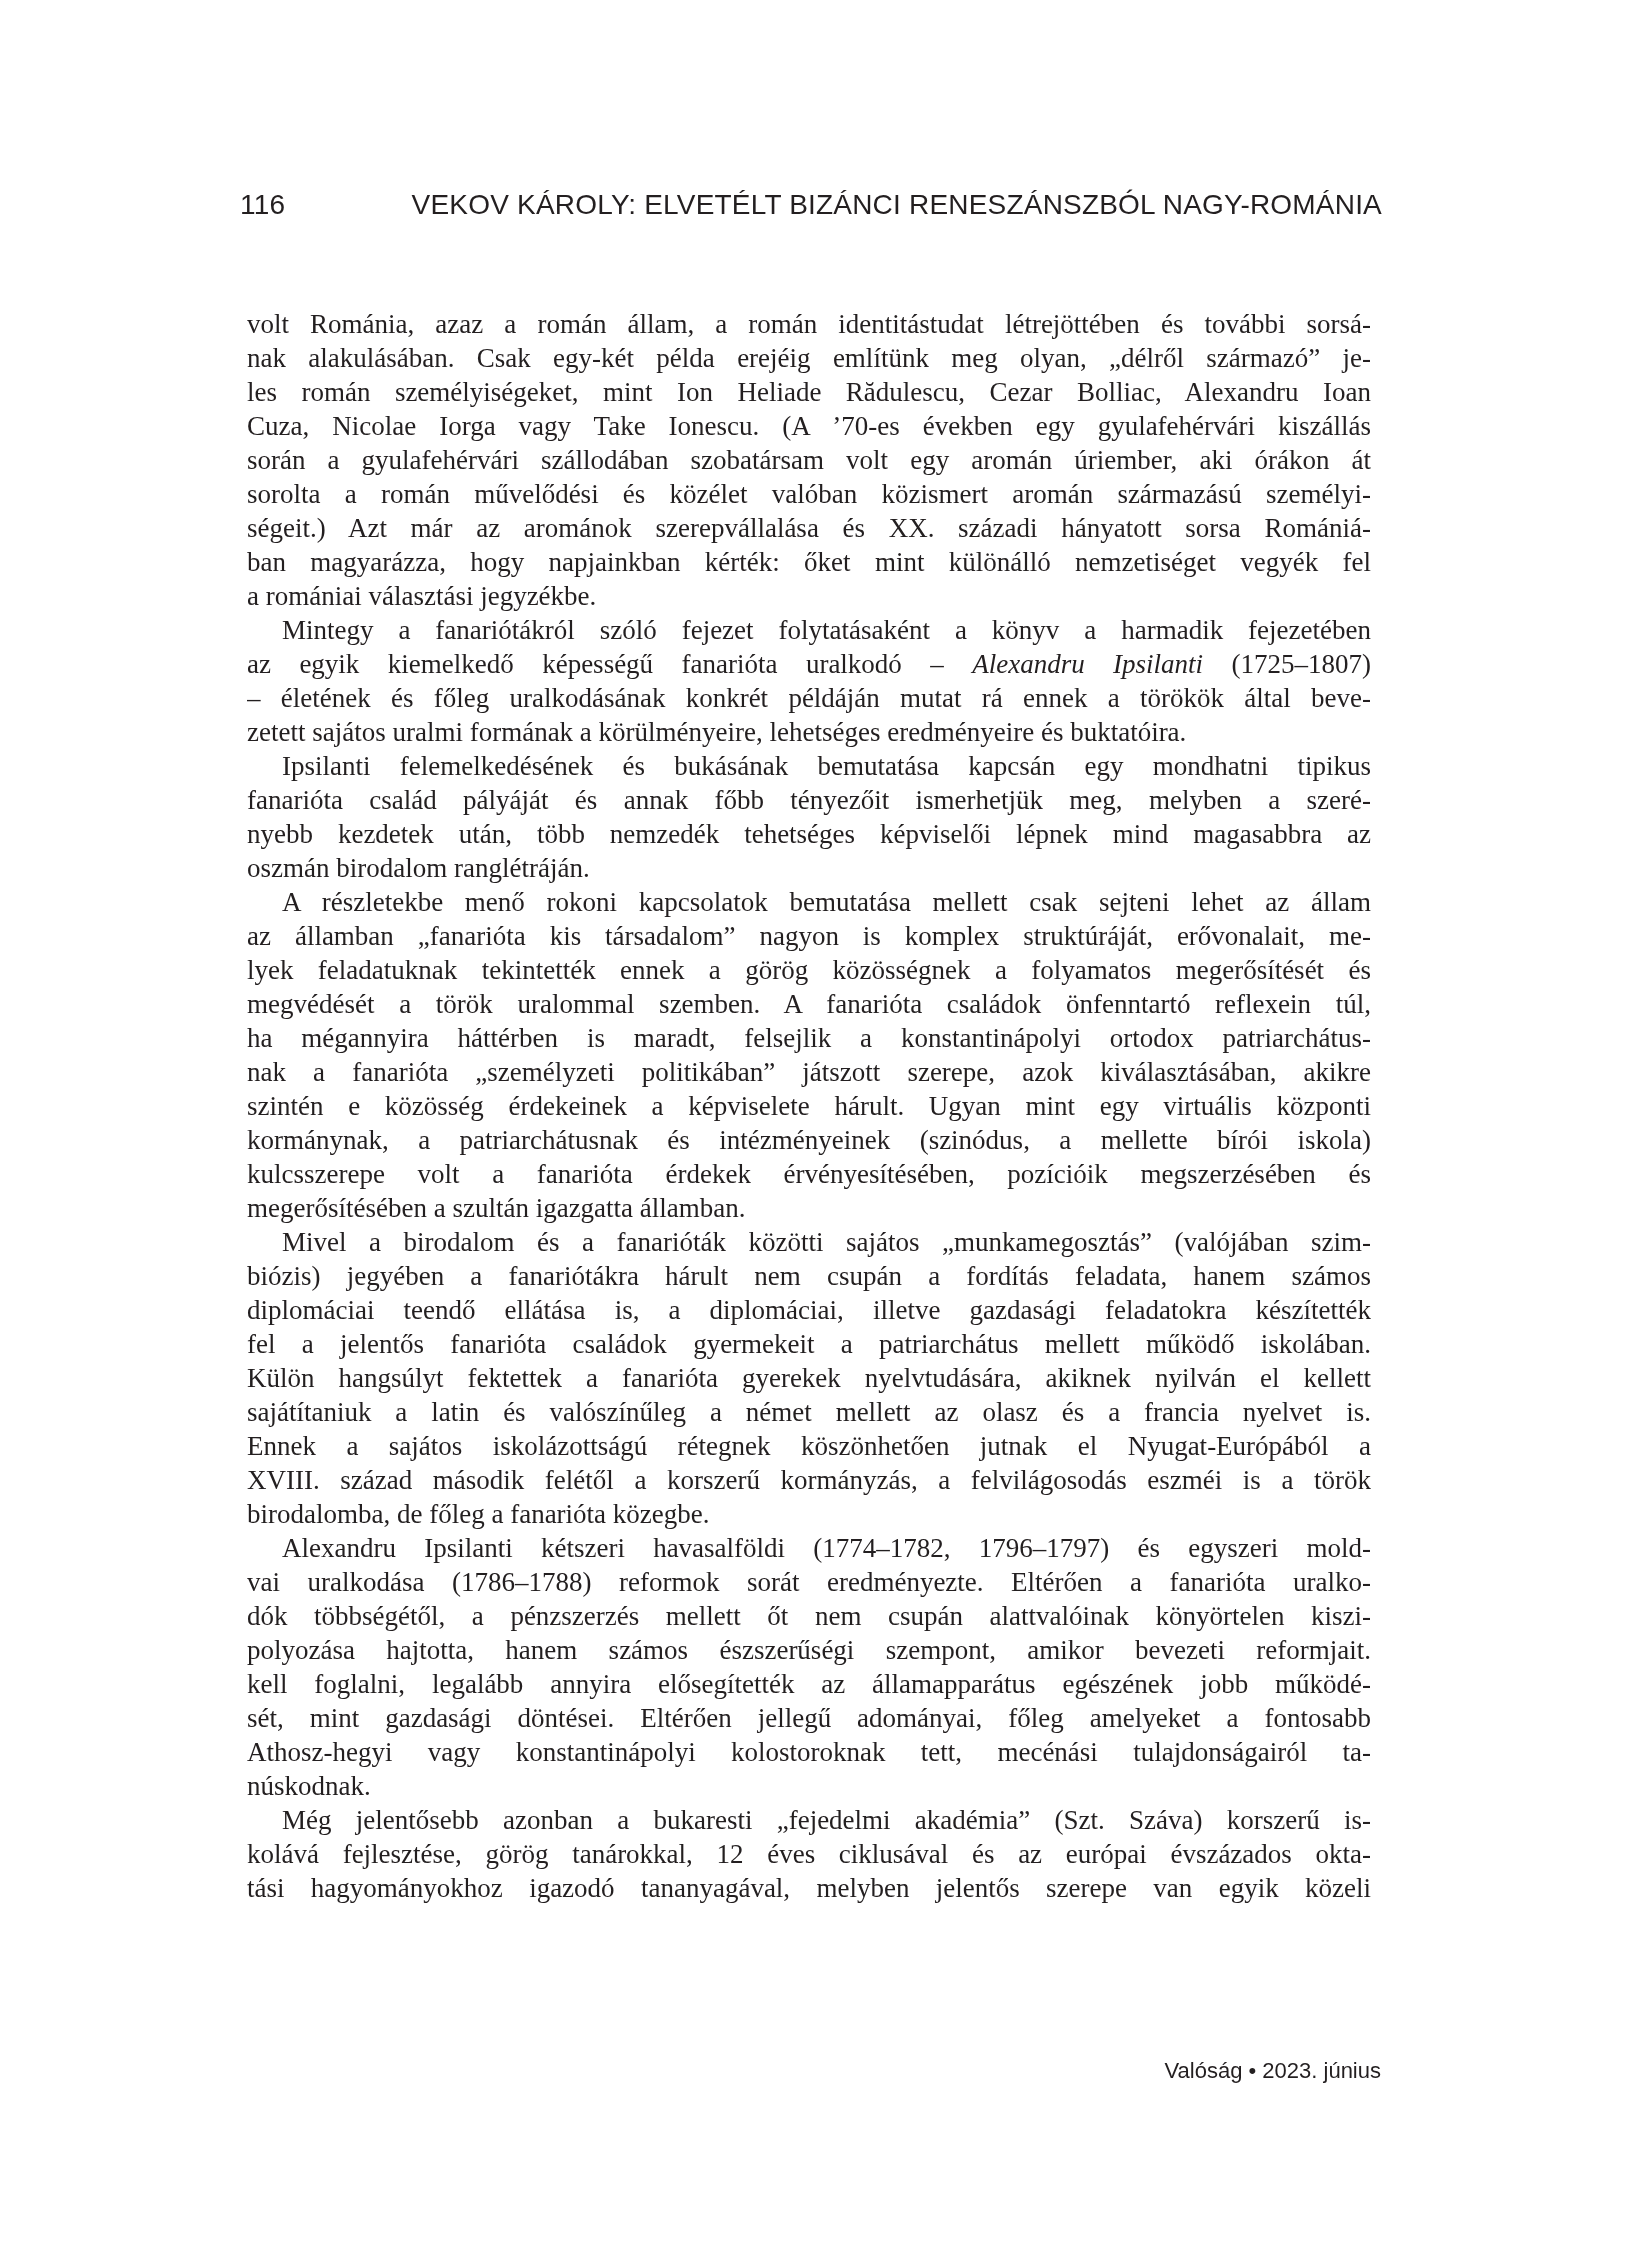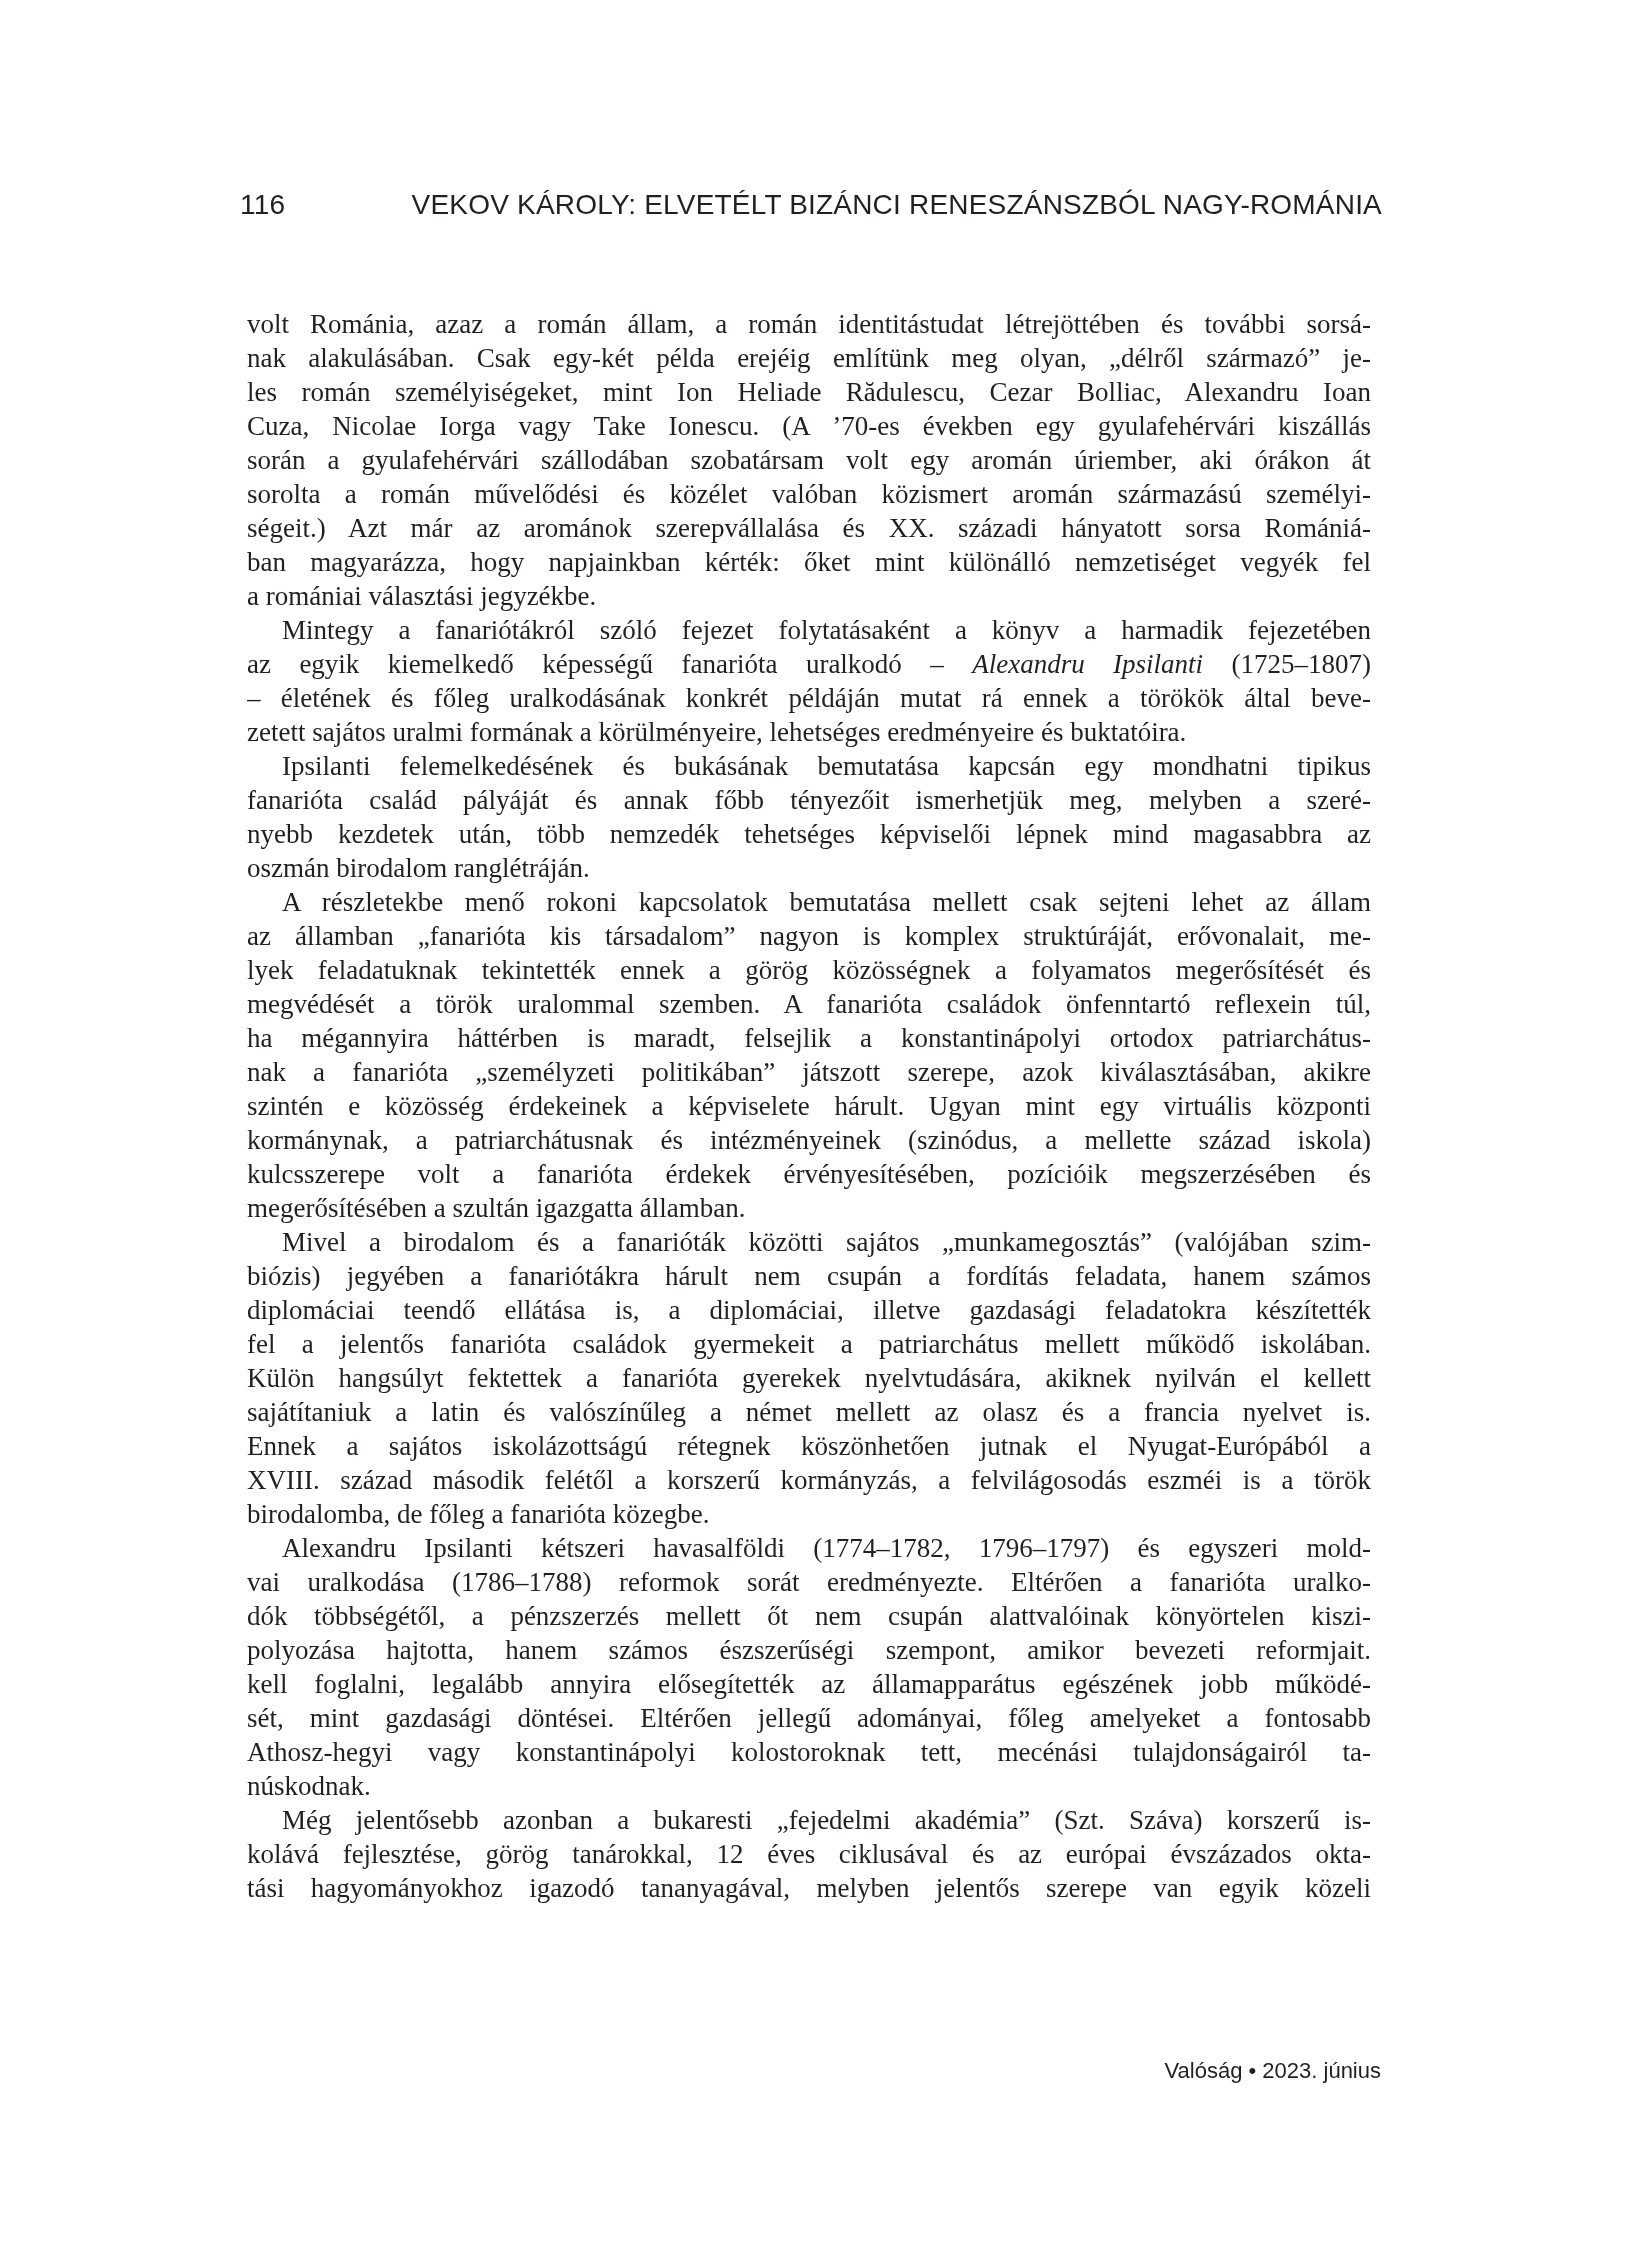--- a/index.html
+++ b/index.html
@@ -48,21 +48,21 @@
       <span class="line last">oszmán birodalom ranglétráján.</span>
     </div>
     <div class="para">
       <span class="line first" style="white-space: normal; overflow: hidden;">A részletekbe menő rokoni kapcsolatok bemutatása mellett csak sejteni lehet az állam</span>
       <span class="line" style="white-space: normal; overflow: hidden;">az államban „fanarióta kis társadalom” nagyon is komplex struktúráját, erővonalait, me-</span>
       <span class="line" style="white-space: normal; overflow: hidden;">lyek feladatuknak tekintették ennek a görög közösségnek a folyamatos megerősítését és</span>
       <span class="line" style="white-space: normal; overflow: hidden;">megvédését a török uralommal szemben. A fanarióta családok önfenntartó reflexein túl,</span>
       <span class="line" style="white-space: normal; overflow: hidden;">ha mégannyira háttérben is maradt, felsejlik a konstantinápolyi ortodox patriarchátus-</span>
       <span class="line" style="white-space: normal; overflow: hidden;">nak a fanarióta „személyzeti politikában” játszott szerepe, azok kiválasztásában, akikre</span>
       <span class="line" style="white-space: normal; overflow: hidden;">szintén e közösség érdekeinek a képviselete hárult. Ugyan mint egy virtuális központi</span>
-      <span class="line" style="white-space: normal; overflow: hidden;">kormánynak, a patriarchátusnak és intézményeinek (szinódus, a mellette század iskola)</span>
+      <span class="line" style="white-space: normal; overflow: hidden;">kormánynak, a patriarchátusnak és intézményeinek (szinódus, a mellette bírói iskola)</span>
       <span class="line" style="white-space: normal; overflow: hidden;">kulcsszerepe volt a fanarióta érdekek érvényesítésében, pozícióik megszerzésében és</span>
       <span class="line last">megerősítésében a szultán igazgatta államban.</span>
     </div>
     <div class="para">
       <span class="line first" style="white-space: normal; overflow: hidden;">Mivel a birodalom és a fanarióták közötti sajátos „munkamegosztás” (valójában szim-</span>
       <span class="line" style="white-space: normal; overflow: hidden;">biózis) jegyében a fanariótákra hárult nem csupán a fordítás feladata, hanem számos</span>
       <span class="line" style="white-space: normal; overflow: hidden;">diplomáciai teendő ellátása is, a diplomáciai, illetve gazdasági feladatokra készítették</span>
       <span class="line" style="white-space: normal; overflow: hidden;">fel a jelentős fanarióta családok gyermekeit a patriarchátus mellett működő iskolában.</span>
       <span class="line" style="white-space: normal; overflow: hidden;">Külön hangsúlyt fektettek a fanarióta gyerekek nyelvtudására, akiknek nyilván el kellett</span>
       <span class="line" style="white-space: normal; overflow: hidden;">sajátítaniuk a latin és valószínűleg a német mellett az olasz és a francia nyelvet is.</span>

